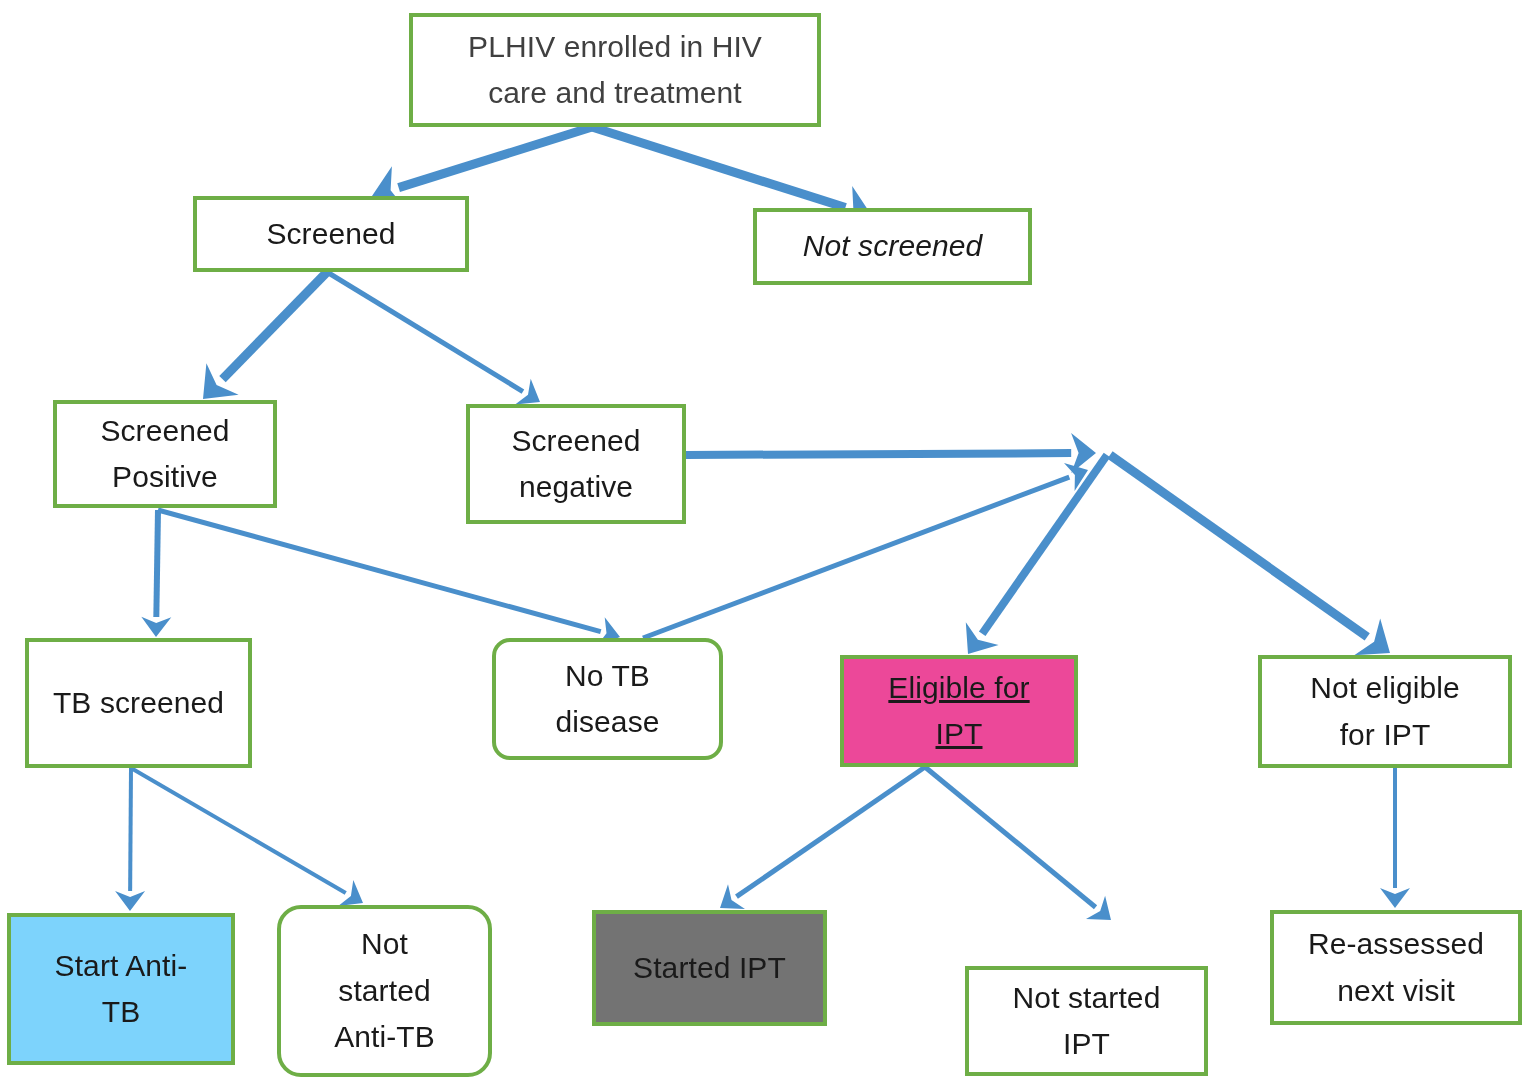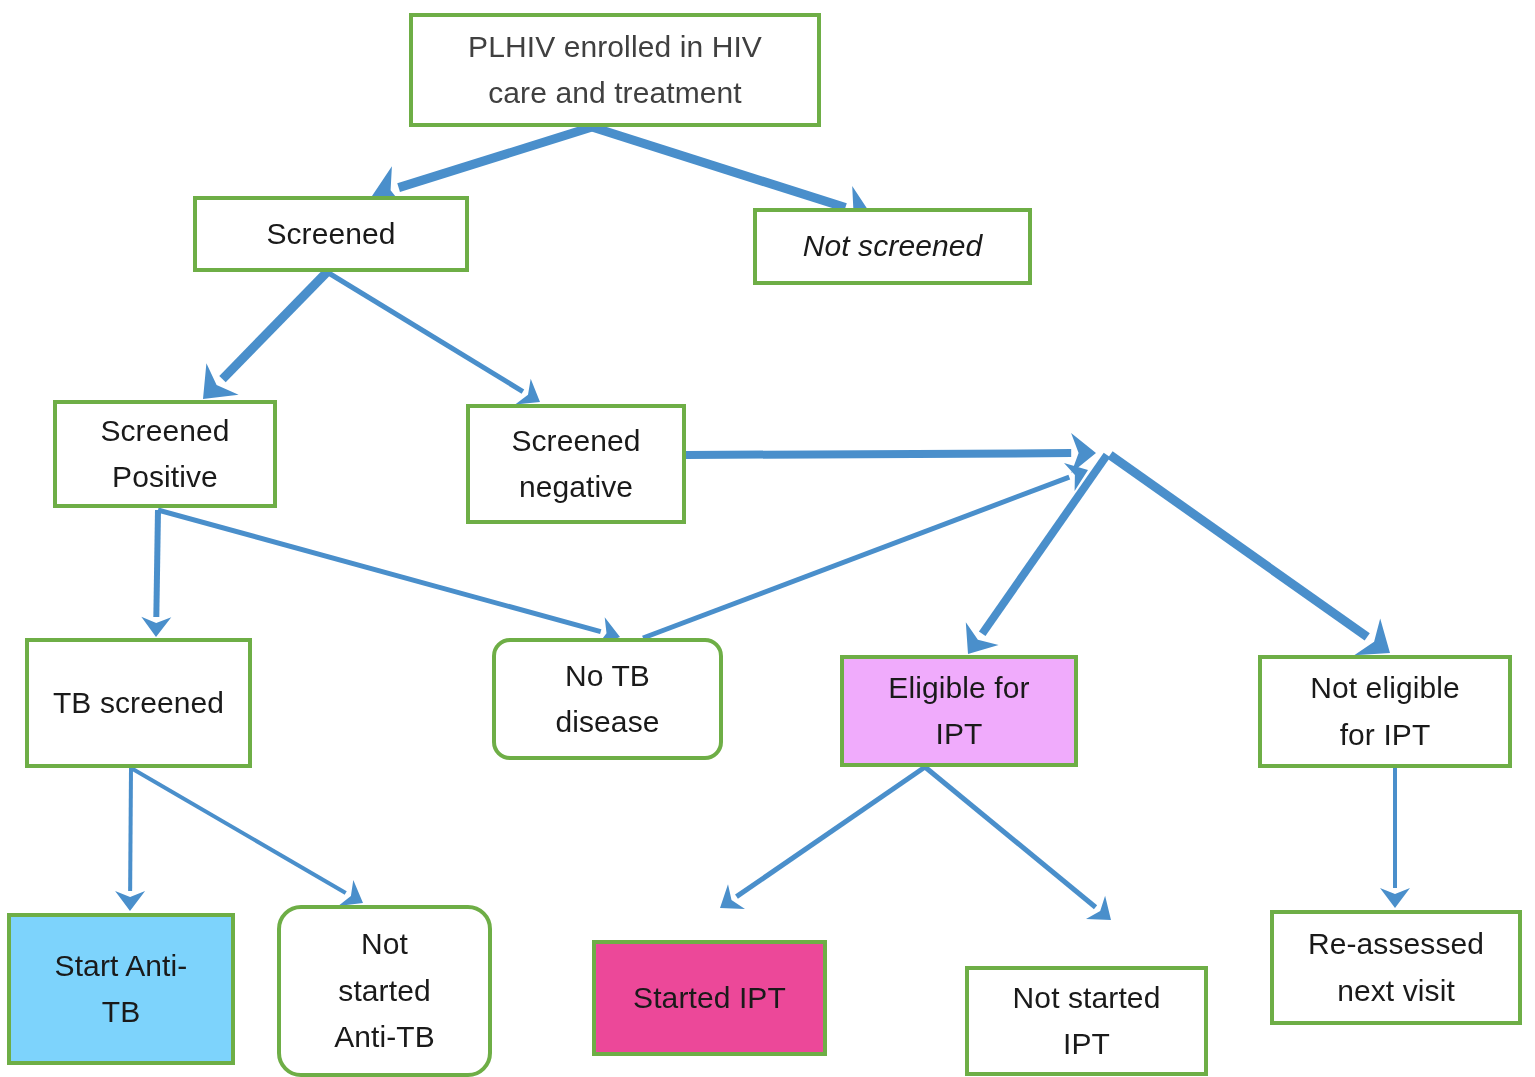--- a/index.html
+++ b/index.html
@@ -123,29 +123,29 @@
 care and treatment</span></div>
       <div class="node" style="left: 193px; top: 196px; width: 276px; height: 76px; border-color: rgb(110, 174, 70); background: rgb(255, 255, 255); color: rgb(26, 26, 26);"><span class="node-label">Screened</span></div>
       <div class="node" style="left: 753px; top: 208px; width: 279px; height: 77px; border-color: rgb(110, 174, 70); background: rgb(255, 255, 255); color: rgb(26, 26, 26); font-style: italic;"><span class="node-label">Not screened</span></div>
       <div class="node" style="left: 53px; top: 400px; width: 224px; height: 108px; border-color: rgb(110, 174, 70); background: rgb(255, 255, 255); color: rgb(26, 26, 26);"><span class="node-label">Screened
 Positive</span></div>
       <div class="node" style="left: 466px; top: 404px; width: 220px; height: 120px; border-color: rgb(110, 174, 70); background: rgb(255, 255, 255); color: rgb(26, 26, 26);"><span class="node-label">Screened
 negative</span></div>
       <div class="node" style="left: 25px; top: 638px; width: 227px; height: 130px; border-color: rgb(110, 174, 70); background: rgb(255, 255, 255); color: rgb(26, 26, 26);"><span class="node-label">TB screened</span></div>
       <div class="node" style="left: 492px; top: 638px; width: 231px; height: 122px; border-color: rgb(110, 174, 70); background: rgb(255, 255, 255); color: rgb(26, 26, 26); border-radius: 18px;"><span class="node-label">No TB
 disease</span></div>
-      <div class="node" style="left: 840px; top: 655px; width: 238px; height: 112px; border-color: rgb(110, 174, 70); background: #f0abfc; color: rgb(26, 26, 26);"><span class="node-label">Eligible for
+      <div class="node" style="left: 840px; top: 655px; width: 238px; height: 112px; border-color: rgb(110, 174, 70); background: #ec4899; color: rgb(26, 26, 26); text-decoration: underline;"><span class="node-label">Eligible for
 IPT</span></div>
       <div class="node" style="left: 1258px; top: 655px; width: 254px; height: 113px; border-color: rgb(110, 174, 70); background: rgb(255, 255, 255); color: rgb(26, 26, 26);"><span class="node-label">Not eligible
 for IPT</span></div>
       <div class="node" style="left: 7px; top: 913px; width: 228px; height: 152px; border-color: rgb(110, 174, 70); background: #7dd3fc; color: rgb(26, 26, 26);"><span class="node-label">Start Anti-
 TB</span></div>
       <div class="node" style="left: 277px; top: 905px; width: 215px; height: 172px; border-color: rgb(110, 174, 70); background: rgb(255, 255, 255); color: rgb(26, 26, 26); border-radius: 24px;"><span class="node-label">Not
 started
 Anti-TB</span></div>
-      <div class="node" style="left: 592px; top: 940px; width: 235px; height: 116px; border-color: rgb(110, 174, 70); background: #ec4899; color: rgb(26, 26, 26);"><span class="node-label">Started IPT</span></div>
+      <div class="node" style="left: 592px; top: 910px; width: 235px; height: 116px; border-color: rgb(110, 174, 70); background: #737373; color: rgb(26, 26, 26);"><span class="node-label">Started IPT</span></div>
       <div class="node" style="left: 965px; top: 922px; width: 243px; height: 110px; border-color: rgb(110, 174, 70); background: rgb(255, 255, 255); color: rgb(26, 26, 26); margin-top: 44px;"><span class="node-label">Not started
 IPT</span></div>
       <div class="node" style="left: 1270px; top: 910px; width: 252px; height: 115px; border-color: rgb(110, 174, 70); background: rgb(255, 255, 255); color: rgb(26, 26, 26);"><span class="node-label">Re-assessed
 next visit</span></div>
     </div>
 
 </div>
 
 </body></html>

